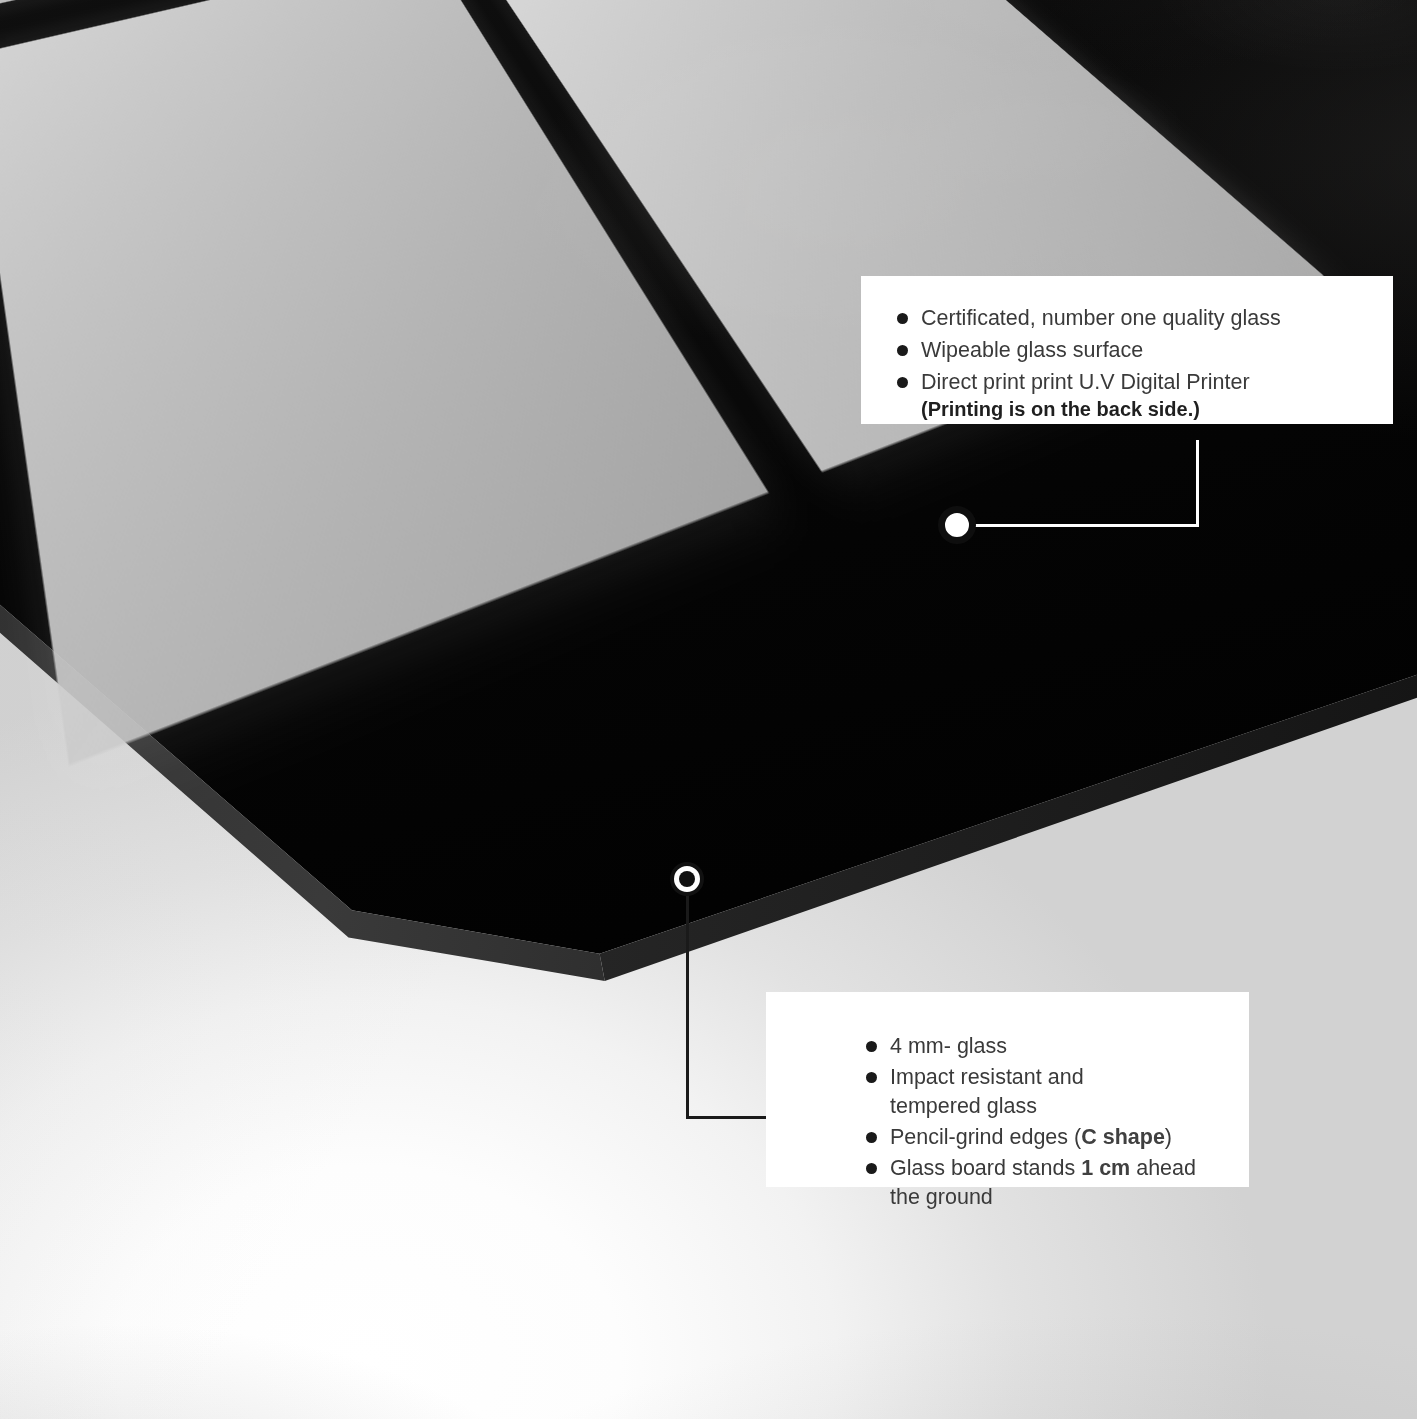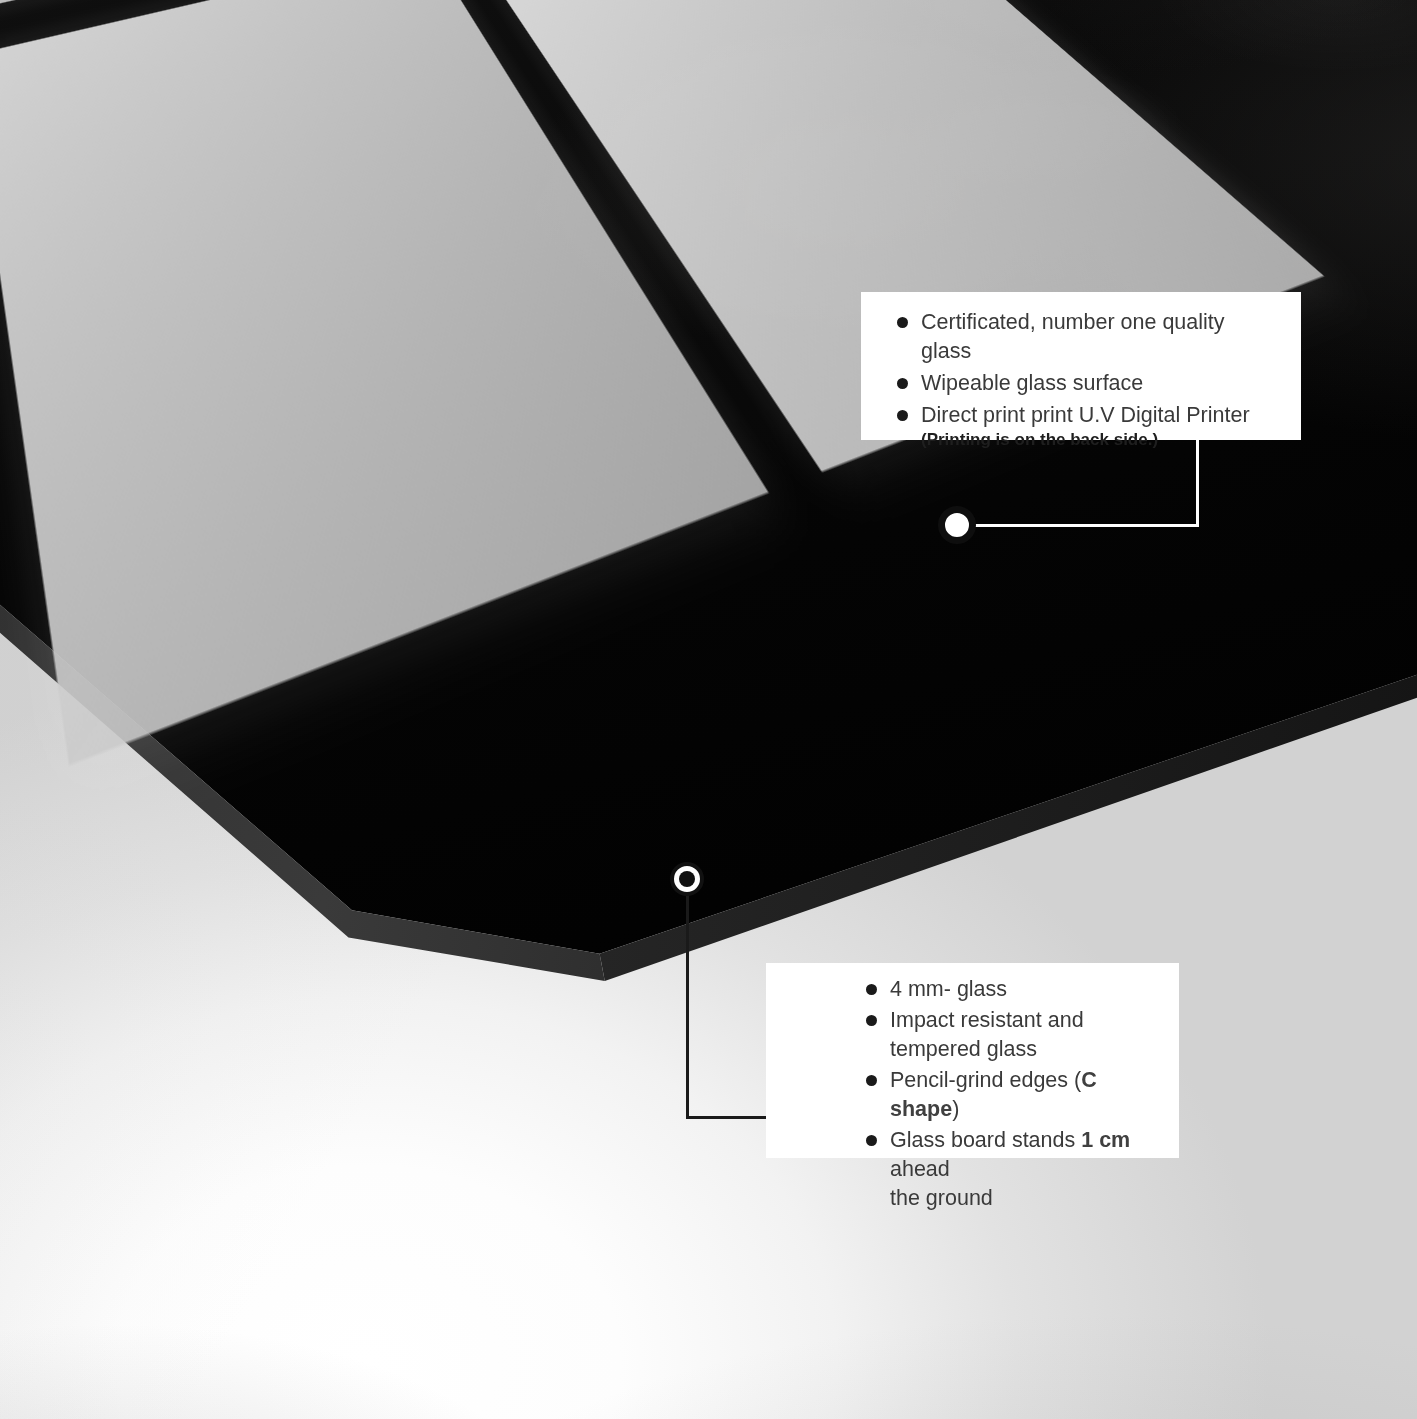--- a/index.html
+++ b/index.html
@@ -123,43 +123,43 @@
     width: 11px;
     height: 11px;
     border-radius: 50%;
     background: #1a1a1a;
     margin: 9px 13px 0 0;
   }
   .callout .txt { flex: 1 1 auto; }
   .callout .sub {
     display: block;
     font-weight: bold;
-    font-size: 17px;
+    font-size: 20px;
     color: #1f1f1f;
     margin-top: -1px;
   }
   b.em { font-weight: bold; color: #404040; }
 
   
   #callout-top {
     left: 861px;
-    top: 292px;
-    width: 440px;
+    top: 276px;
+    width: 532px;
     height: 148px;
-    padding: 16px 22px 14px 36px;
+    padding: 28px 22px 14px 36px;
   }
   #callout-top .bullets li { margin-bottom: 3px; }
 
   
   #callout-bottom {
     left: 766px;
-    top: 963px;
-    width: 413px;
+    top: 992px;
+    width: 483px;
     height: 195px;
-    padding: 12px 20px 18px 100px;
+    padding: 40px 20px 18px 100px;
   }
   #callout-bottom .bullets li { margin-bottom: 2px; }
 
   
   .leader {
     position: absolute;
     background: #ffffff;
   }
 
   

